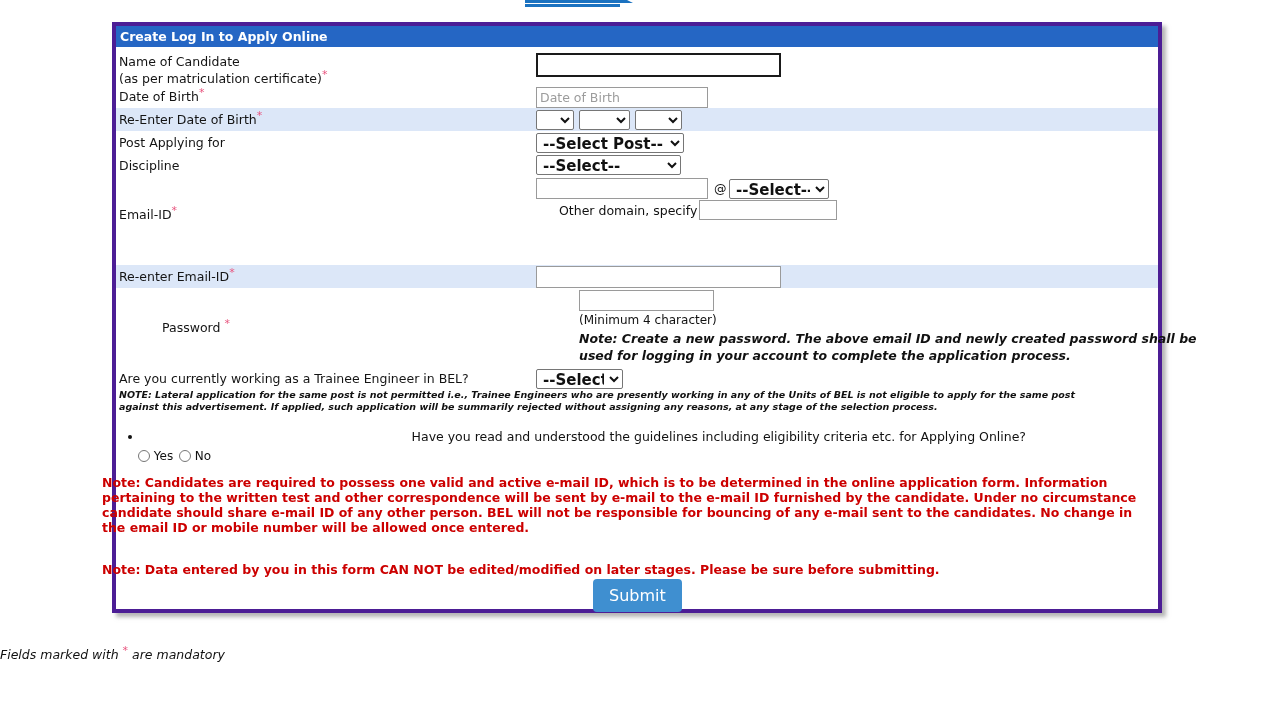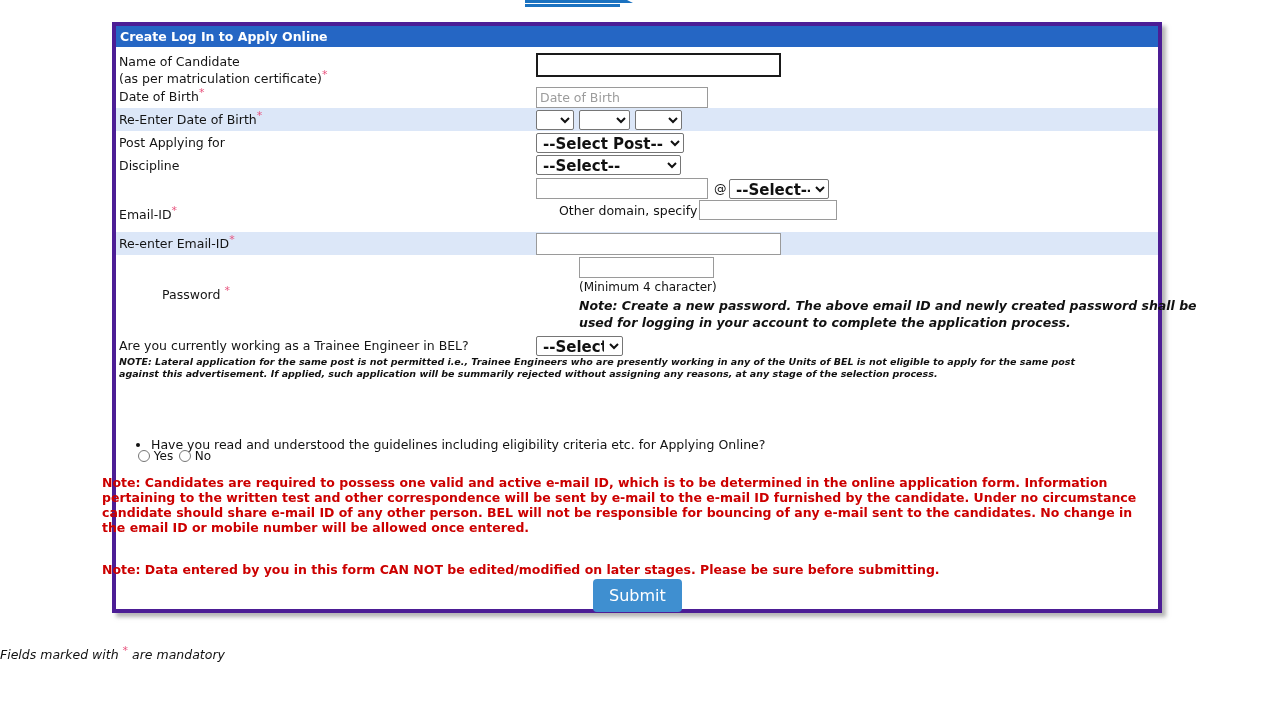--- a/index.html
+++ b/index.html
@@ -171,23 +171,24 @@
     line-height: 11.5px;
   }
 
   .bullet-wrap {
     position: absolute;
     left: 126px;
     top: 429px;
     width: 900px;
   }
   .bullet-wrap ul {
-    margin: 8px;
+    margin: 0;
     padding: 0 0 0 17px;
     list-style: disc;
+    text-align: right;
   }
   .bullet-wrap li {
     font-size: 12.5px;
     color: #111;
     line-height: 16px;
   }
   .radio-line {
     position: absolute;
     left: 138px;
     top: 449px;
@@ -307,21 +308,21 @@
       </div>
       <input class="txt" type="text" style="left: 420px; top: 1px; width: 172px;">
       <span class="at-sign" style="left:598px; top:4px;">@</span>
       <select class="plain" style="left:613px; top:2px; width:100px;">
         <option>--Select--</option>
       </select>
       <span class="inline-lbl" style="left:443px; top:26px;">Other domain, specify</span>
       <input class="txt" type="text" style="left: 583px; top: 23px; width: 138px; height: 20px;">
     </div>
 
-    <div class="row alt" style="height:23px;">
+    <div class="row alt" style="height:23px;margin-top:33px;">
       <div class="label" style="top:4px;">
         <span>Re-enter Email-ID</span><span class="req">*</span>
       </div>
       <input class="txt" type="text" style="left: 420px; top: 1px; width: 245px; height: 22px;">
     </div>
 
     <div class="row" style="height:74px;margin-left:43px;">
       <div class="label" style="top:32px;">
         <span>Password</span> <span class="req">*</span>
       </div>

